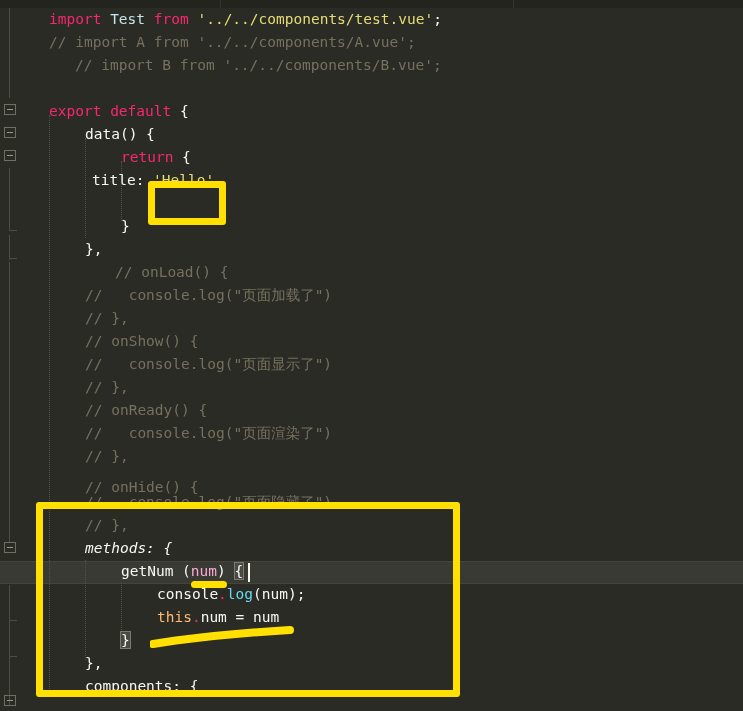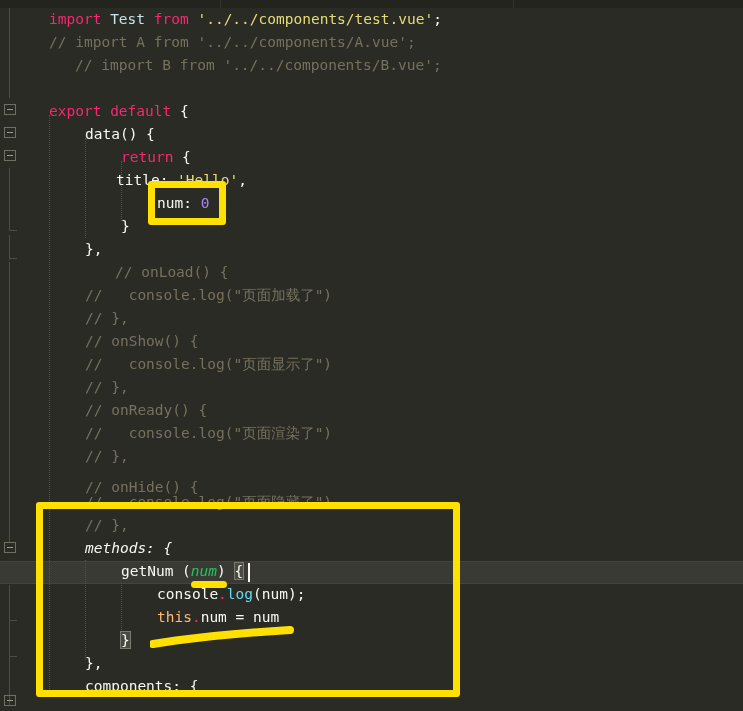--- a/index.html
+++ b/index.html
@@ -118,21 +118,21 @@
   }
 
   
   .kw       { color: #f92672; }
   .cls      { color: #c5e4ea; }
   .str      { color: #e6db74; }
   .cmt      { color: #75715e; }
   .num      { color: #ae81ff; }
   .meth     { color: #66d9ef; }
   .this     { color: #fdba74; }
-  .param    { color: #22c55e; font-style: italic; }
+  .param    { color: #f9a8d4; }
   .punc     { color: #f8f8f2; }
   .white    { color: #f8f8f2; }
 
   
   .bracket-match {
     outline: 1px solid #7a7a70;
     background: #4a4a42;
   }
 
   
@@ -203,22 +203,21 @@
   <div class="indent-guide dotted" style="left:121px; top:583px; height:55px;"></div>
 
   <div class="code-area" id="code-area">
       <div class="line" style="top: 31px;"><span class="txt" style="padding-left: 49px;"><span class="cmt">// import A from '../../components/A.vue';</span></span></div>
       <div class="line" style="top: 8px;"><span class="txt" style="padding-left: 49px;"><span class="kw">import</span><span class="punc"> </span><span class="cls">Test</span><span class="punc"> </span><span class="kw">from</span><span class="punc"> </span><span class="str">'../../components/test.vue'</span><span class="punc">;</span></span></div>
       <div class="line" style="top: 54px;"><span class="txt" style="padding-left: 75px;"><span class="cmt">// import B from '../../components/B.vue';</span></span></div>
       <div class="line" style="top: 77px;"><span class="txt" style="padding-left: 49px;"></span></div>
       <div class="line" style="top: 100px;"><span class="txt" style="padding-left: 49px;"><span class="kw">export</span><span class="punc"> </span><span class="kw">default</span><span class="punc"> {</span></span></div>
       <div class="line" style="top: 123px;"><span class="txt" style="padding-left: 85px;"><span class="white">data</span><span class="punc">() {</span></span></div>
       <div class="line" style="top: 146px;"><span class="txt" style="padding-left: 121px;"><span class="kw">return</span><span class="punc"> {</span></span></div>
-      <div class="line" style="top: 169px;"><span class="txt" style="padding-left: 116px;"><span class="white">title: </span><span class="str">'Hello'</span><span class="punc">,</span></span></div>
-      <div class="line" style="top: 192px;"><span class="txt" style="padding-left: 157px;"><span class="white">num: </span><span class="num">0</span></span></div>
+      <div class="line" style="top: 169px;"><span class="txt" style="padding-left: 92px;"><span class="white">title: </span><span class="str">'Hello'</span><span class="punc">,</span></span></div>
       <div class="line" style="top: 215px;"><span class="txt" style="padding-left: 121px;"><span class="punc">}</span></span></div>
       <div class="line" style="top: 238px;"><span class="txt" style="padding-left: 85px;"><span class="punc">},</span></span></div>
       <div class="line" style="top: 261px;"><span class="txt" style="padding-left: 115px;"><span class="cmt">// onLoad() {</span></span></div>
       <div class="line" style="top: 284px;"><span class="txt" style="padding-left: 85px;"><span class="cmt">//   console.log("页面加载了")</span></span></div>
       <div class="line" style="top: 307px;"><span class="txt" style="padding-left: 85px;"><span class="cmt">// },</span></span></div>
       <div class="line" style="top: 330px;"><span class="txt" style="padding-left: 85px;"><span class="cmt">// onShow() {</span></span></div>
       <div class="line" style="top: 353px;"><span class="txt" style="padding-left: 85px;"><span class="cmt">//   console.log("页面显示了")</span></span></div>
       <div class="line" style="top: 376px;"><span class="txt" style="padding-left: 85px;"><span class="cmt">// },</span></span></div>
       <div class="line" style="top: 399px;"><span class="txt" style="padding-left: 85px;"><span class="cmt">// onReady() {</span></span></div>
       <div class="line" style="top: 422px;"><span class="txt" style="padding-left: 85px;"><span class="cmt">//   console.log("页面渲染了")</span></span></div>

